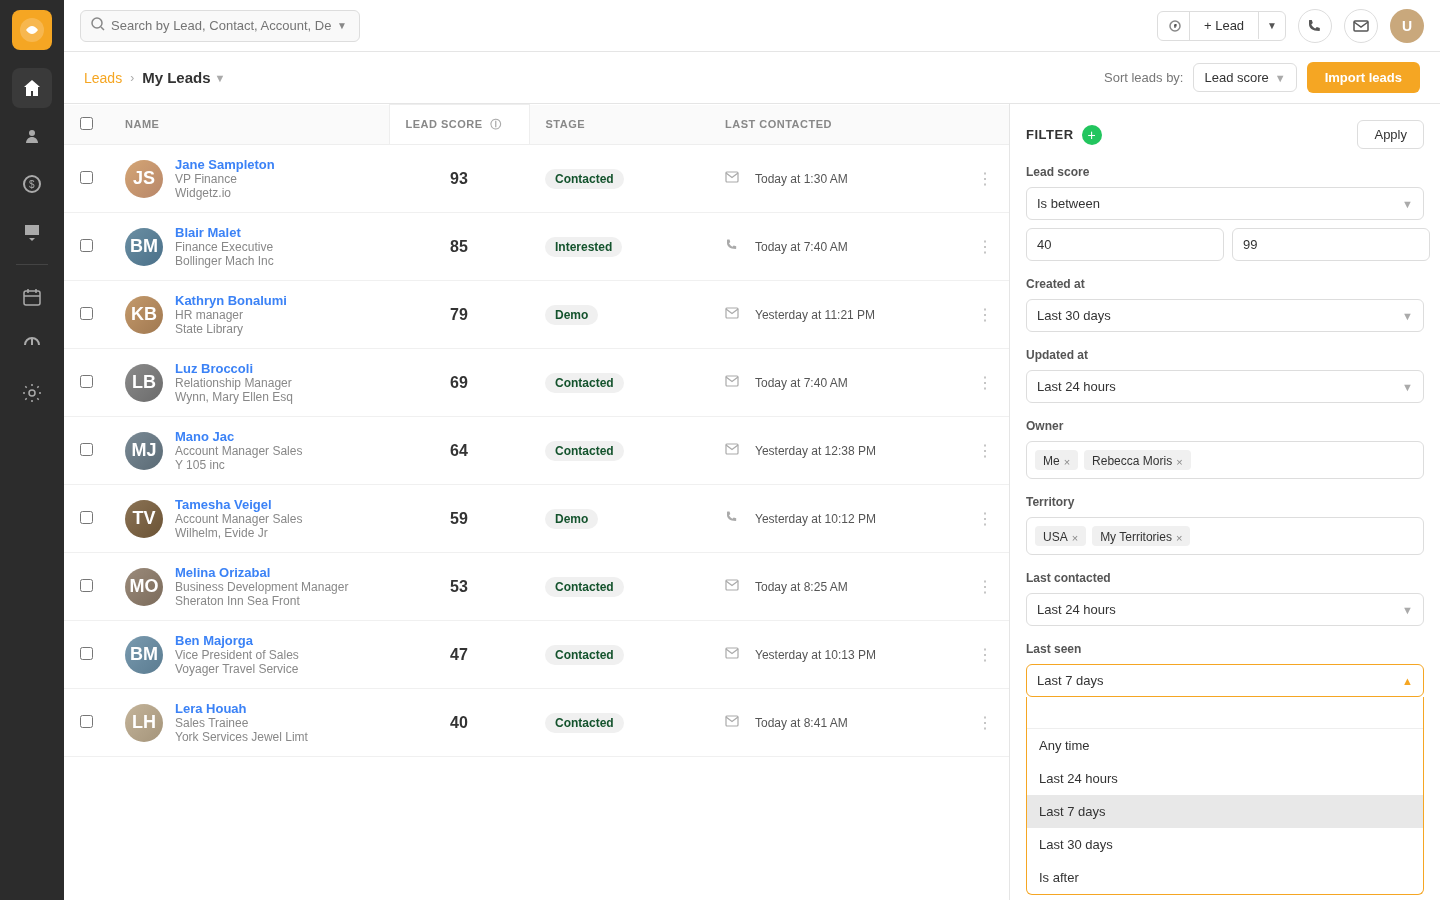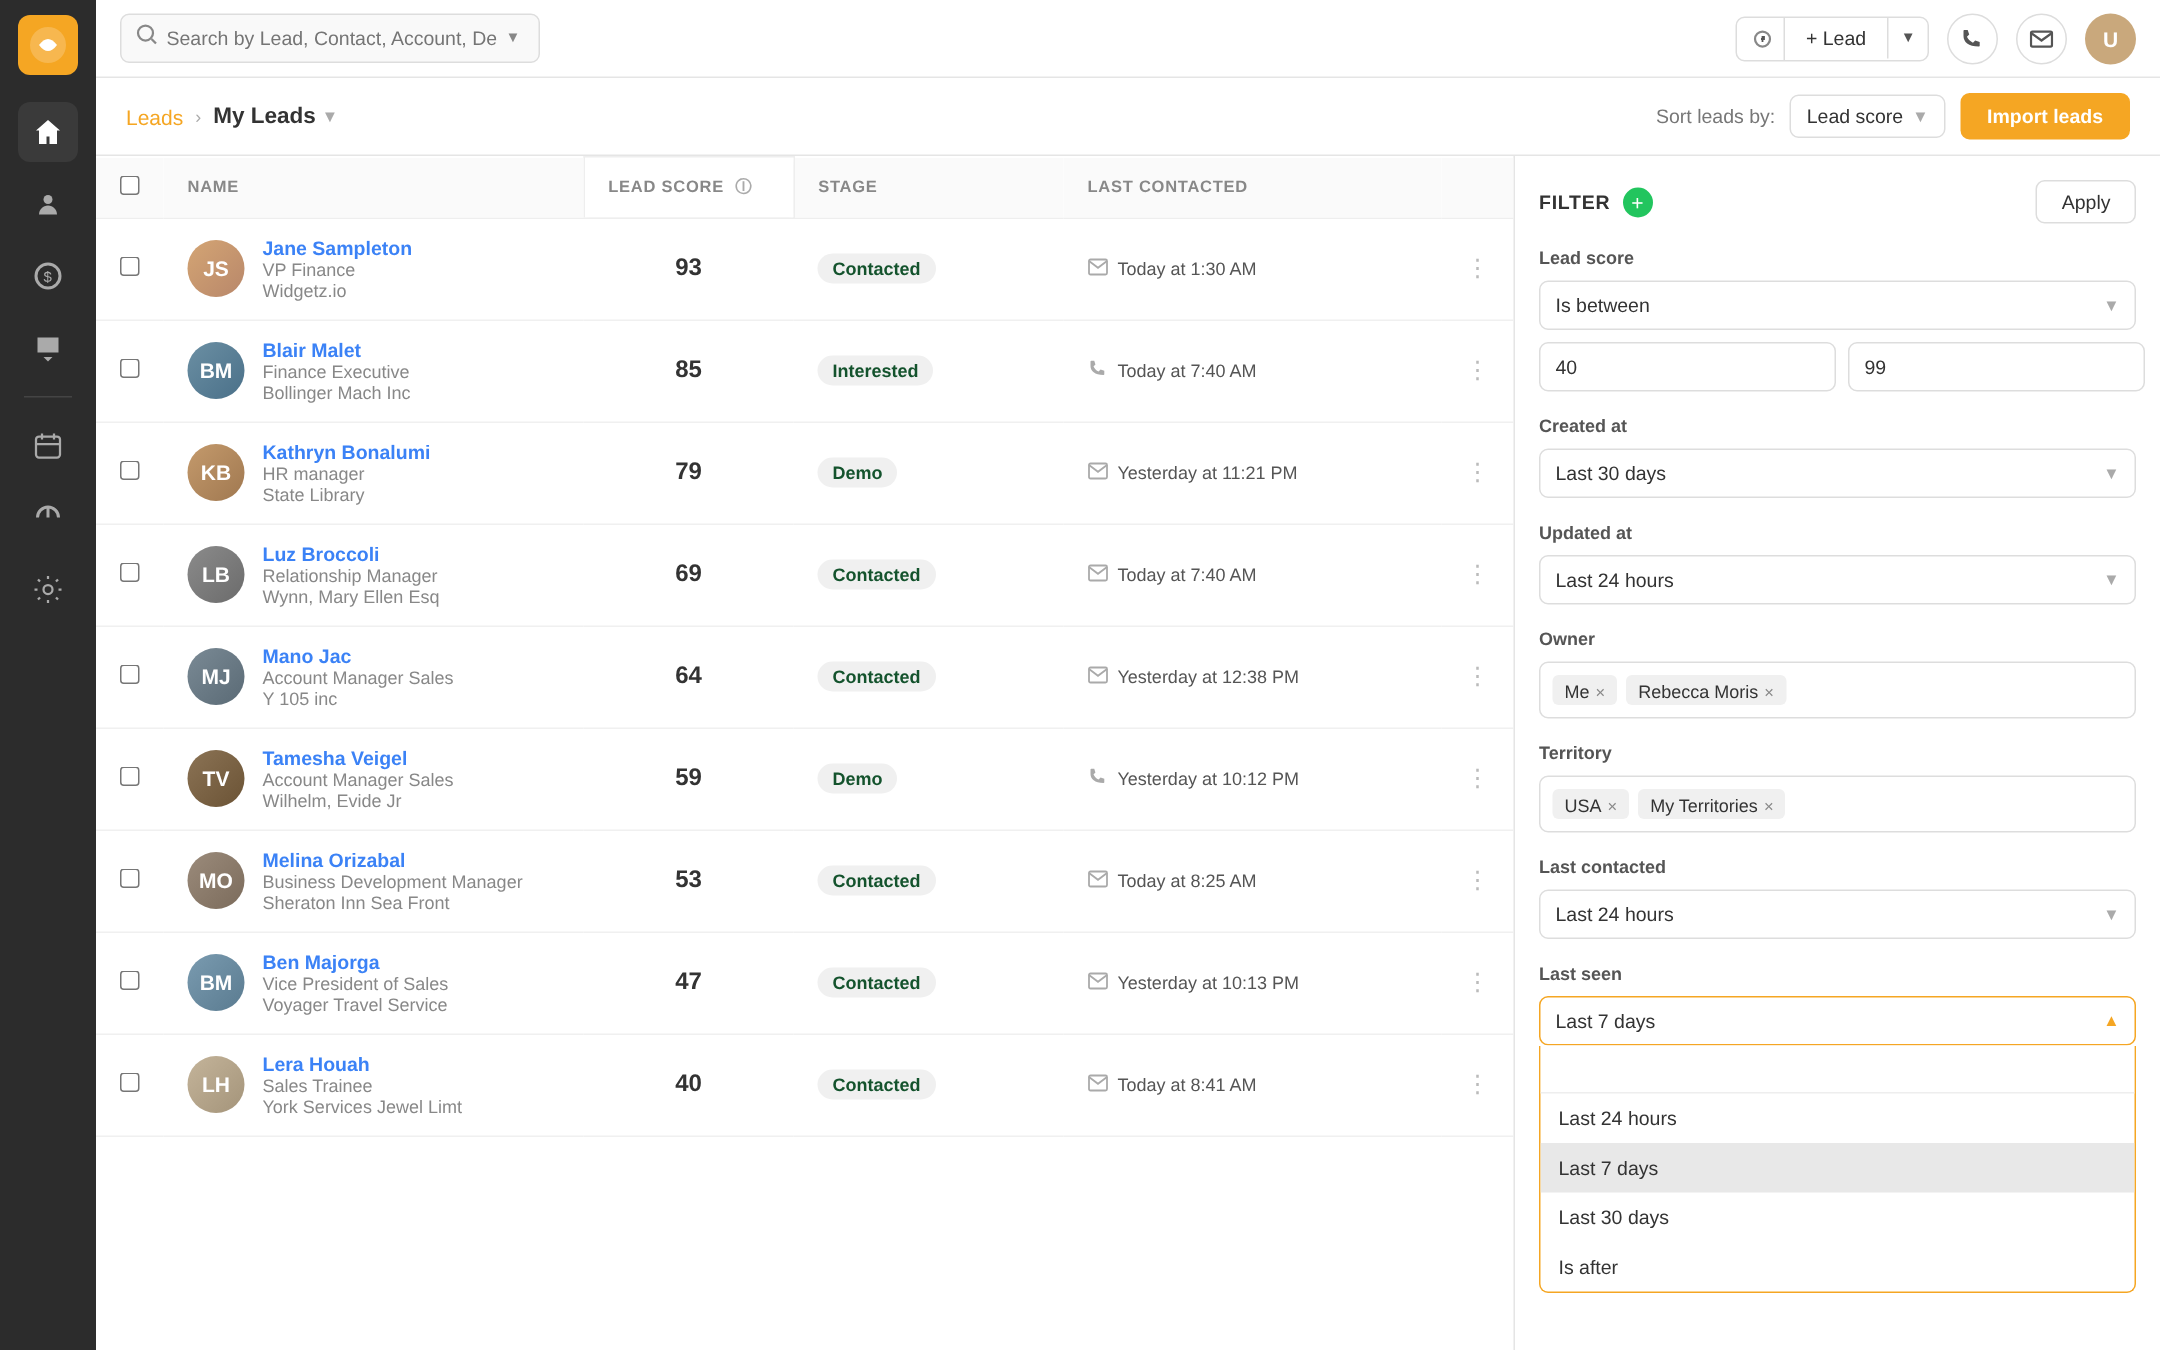--- a/index.html
+++ b/index.html
@@ -251,21 +251,21 @@
       background: #ddd;
       flex-shrink: 0;
       overflow: hidden;
     }
     .lead-avatar-img {
       width: 100%; height: 100%;
       object-fit: cover;
       display: flex;
       align-items: center;
       justify-content: center;
-      font-size: 14px;
+      font-size: 18px;
       font-weight: bold;
       color: #fff;
     }
     .lead-name {
       font-size: 13px;
       font-weight: 600;
       color: #3b82f6;
     }
     .lead-title {
       font-size: 12px;
@@ -286,21 +286,21 @@
       padding: 3px 10px;
       border-radius: 12px;
       font-size: 12px;
       font-weight: 700;
       background: #f0f0f0;
       color: #14532d;
     }
     .last-contacted-cell {
       display: flex;
       align-items: center;
-      gap: 6px;
+      gap: 16px;
       color: #555;
       font-size: 12px;
     }
     .contact-icon { color: #aaa; font-size: 14px; }
     .more-btn {
       color: #bbb;
       cursor: pointer;
       font-size: 16px;
       display: flex;
       align-items: center;
@@ -986,20 +986,21 @@
 
       <div class="filter-section">
         <div class="filter-section-label">Last seen</div>
         <div class="dropdown-wrapper">
           <div class="filter-select dropdown-open">
             <span>Last 7 days</span>
             <span style="color:#f5a623;font-size:11px;">▲</span>
           </div>
           <div class="dropdown-list">
             <input class="dropdown-search-input" type="text" placeholder="" style="">
+            <div class="dropdown-option">Any time</div>
             <div class="dropdown-option">Last 24 hours</div>
             <div class="dropdown-option highlighted">Last 7 days</div>
             <div class="dropdown-option">Last 30 days</div>
             <div class="dropdown-option">Is after</div>
             
           </div>
         </div>
       </div>
     </div>
   </div>

